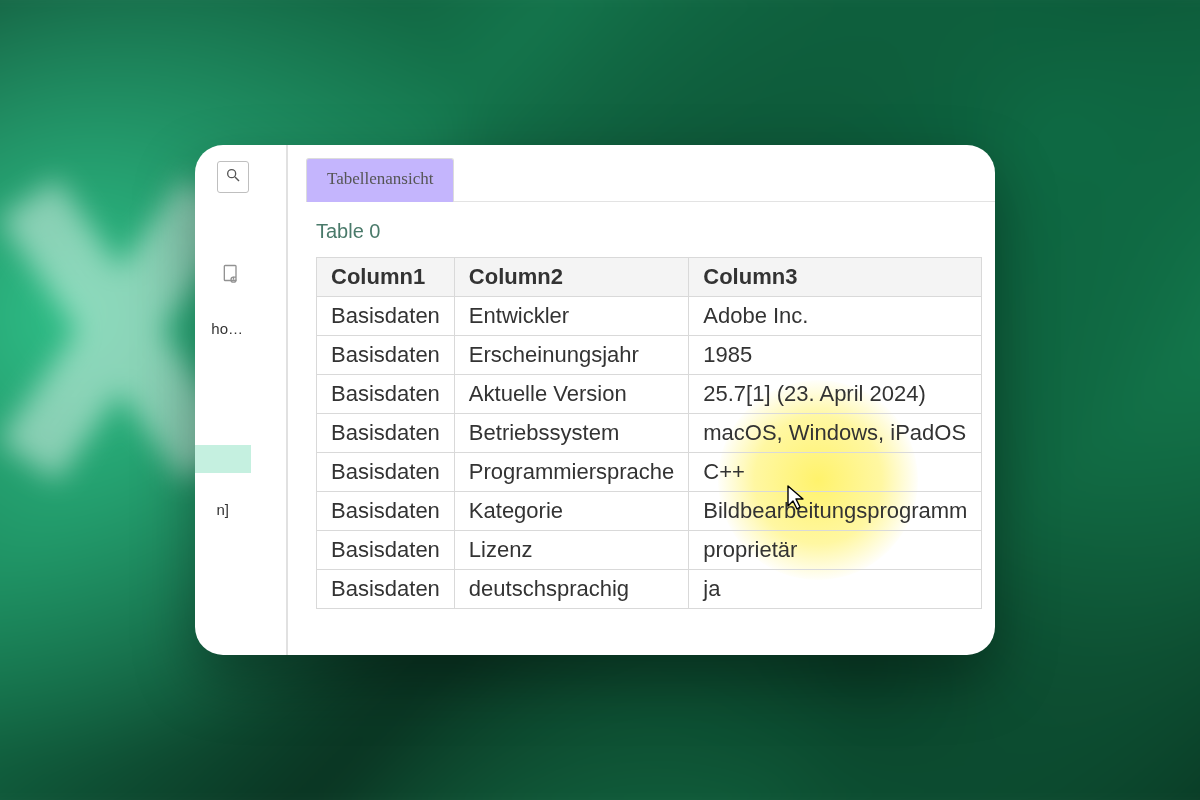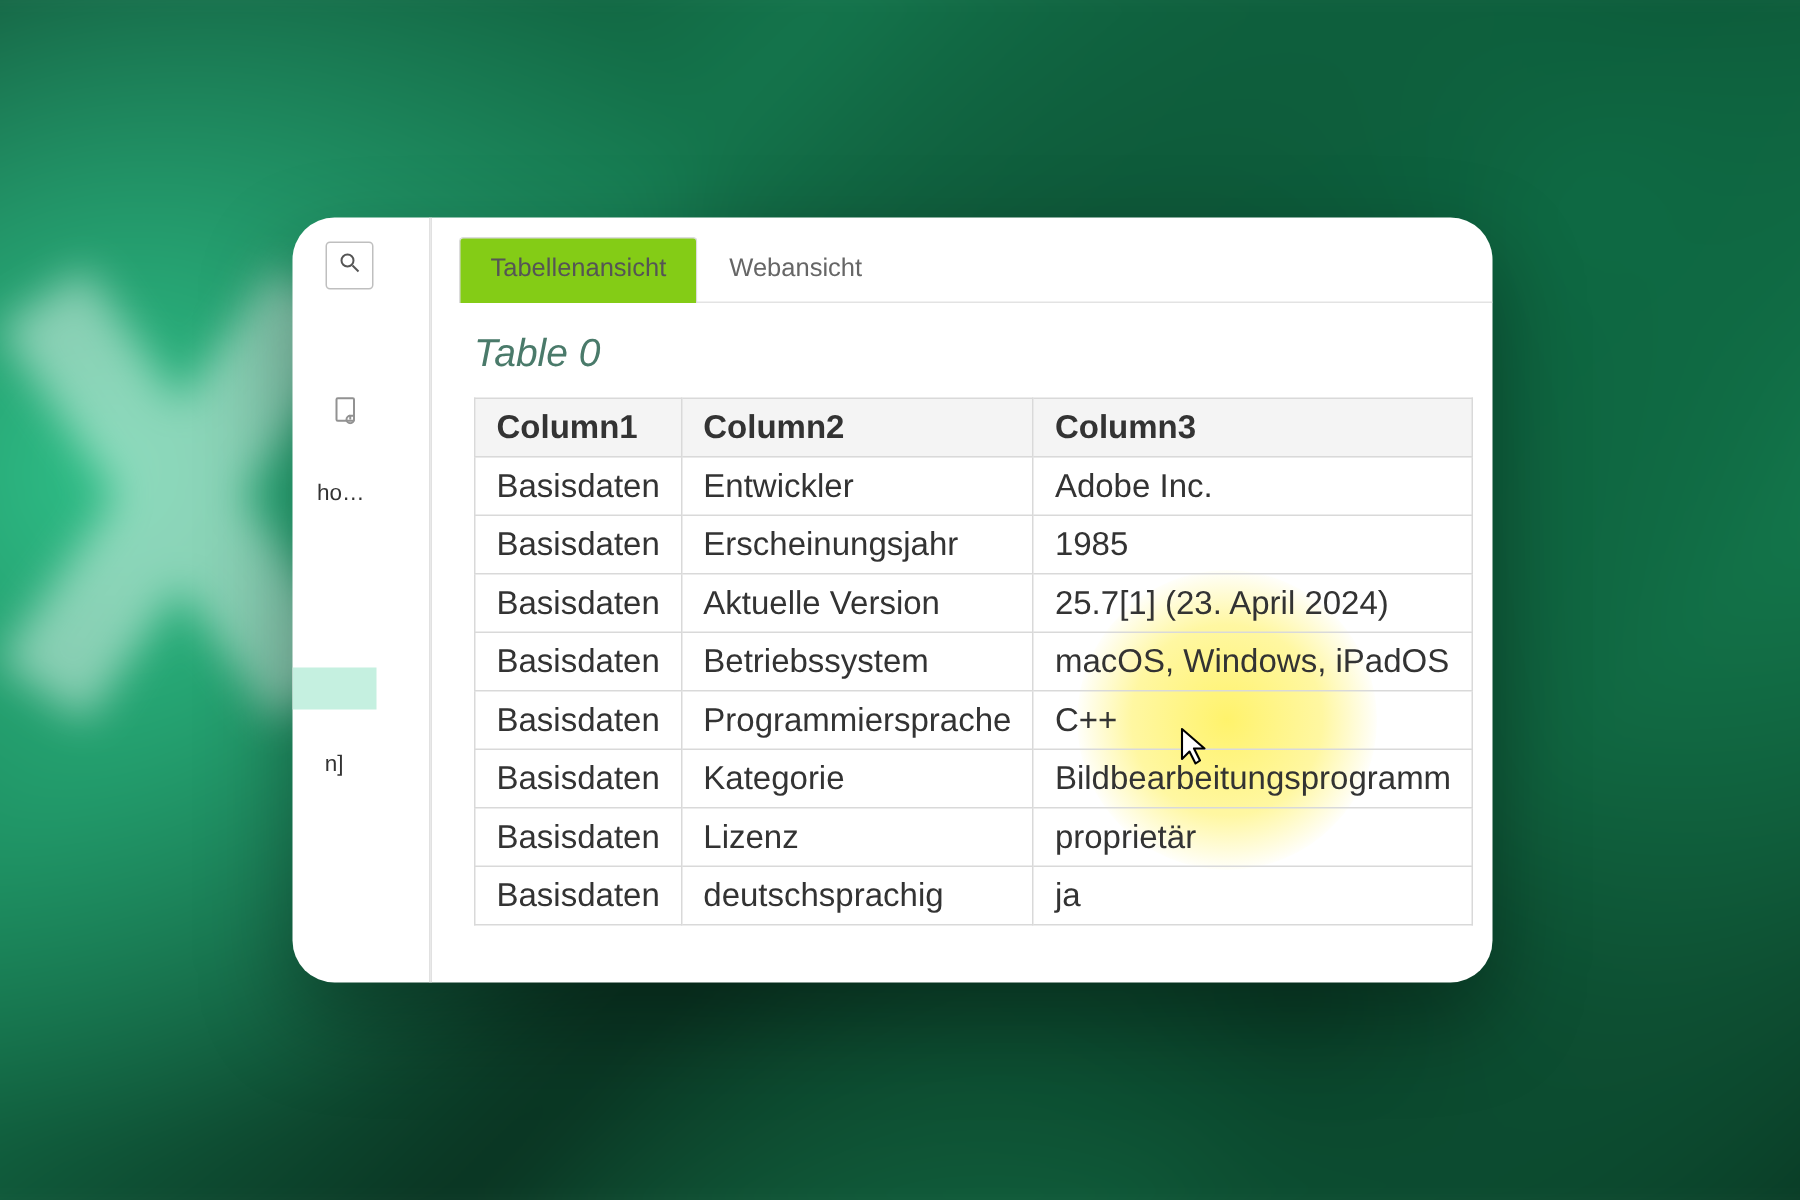--- a/index.html
+++ b/index.html
@@ -142,30 +142,30 @@
     color: #666;
     cursor: pointer;
     border: 1px solid transparent;
     border-bottom: none;
     position: relative;
     top: 1px;
     border-radius: 3px 3px 0 0;
   }
   .tab.active {
     color: #555;
-    background: #84cc16;
+    background: #c4b5fd;
     border-color: #dcdcdc;
+    font-family: Liberation Serif, serif;
   }
 
   .title {
-    font-size: 26px;
+    font-size: 20px;
     font-weight: 300;
     color: #4a7a6a;
     margin: 18px 0 14px 28px;
-    font-style: italic;
   }
 
   table.data {
     border-collapse: collapse;
     margin-left: 28px;
     font-size: 22px;
     color: #333;
     position: relative;
     z-index: 2;
   }
@@ -240,23 +240,20 @@
     </div>
 
     <div class="divider"></div>
 
     <div class="main">
 
       <div class="tabbar">
         <div class="tab active">
           <span>Tabellenansicht</span>
         </div>
-        <div class="tab">
-          <span>Webansicht</span>
-        </div>
       </div>
 
       <div class="title">Table 0</div>
 
       <div class="spot"></div>
 
       <table class="data">
         <thead>
           <tr>
             <th>Column1</th>

